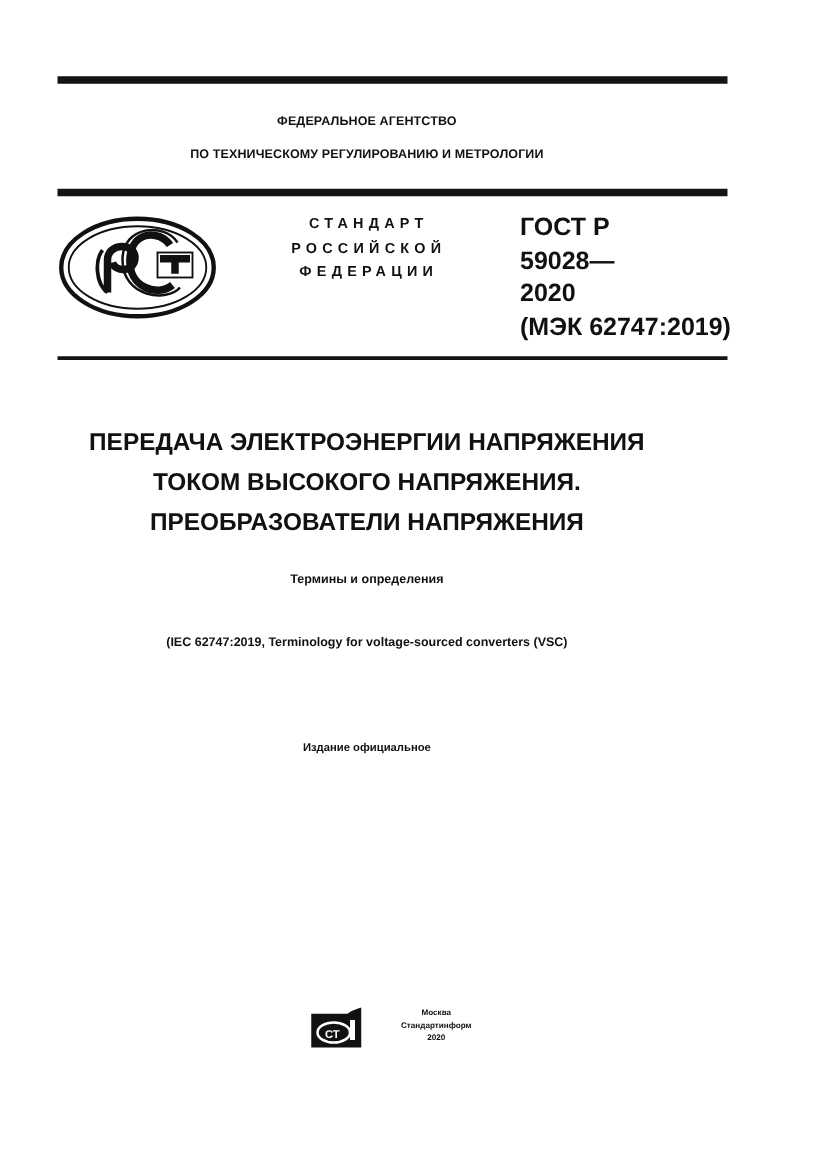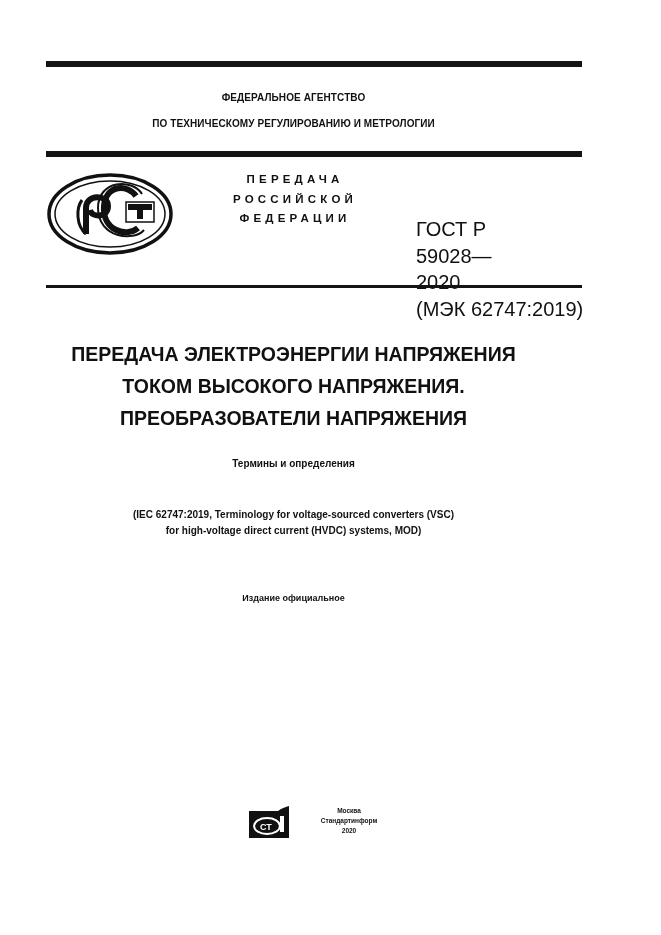--- a/index.html
+++ b/index.html
@@ -4,21 +4,21 @@
   <style>
     html, body { margin: 0; padding: 0; background: #ffffff; }
     body { width: 661px; height: 935px; position: relative; overflow: hidden;
            font-family: "Liberation Sans", sans-serif; color: #111111; }
     .abs { position: absolute; }
     .rule { position: absolute; left: 46px; width: 536px; background: #141414; }
     .center { text-align: center; left: 0; width: 587px; font-weight: bold; }
     .agency { font-size: 10px; letter-spacing: 0.1px; }
     .natstd { position: absolute; left: 205px; width: 180px; text-align: center;
               font-weight: bold; font-size: 11.5px; letter-spacing: 4.2px; line-height: 19.5px; }
-    .gost { position: absolute; left: 416px; font-weight: normal; font-size: 20px; line-height: 26.5px; margin-top: 47px; }
+    .gost { position: absolute; left: 416px; font-weight: bold; font-size: 20px; line-height: 26.5px; }
     .title { font-size: 19.5px; line-height: 32px; }
     .subtitle { font-size: 10px; }
     .iec { font-size: 10px; line-height: 15.5px; text-align: center; }
     .edition { font-size: 9px; }
     .pub { position: absolute; left: 310px; width: 78px; text-align: center;
            font-weight: bold; font-size: 6.5px; line-height: 10px; }
   </style>
 </head>
 <body>
 
@@ -42,21 +42,21 @@
       <path d="M90 24 C82 12 60 12 58 34 C56 58 80 66 92 56" fill="none" stroke="#111" stroke-width="6"></path>
       <path d="M96 22 C86 6 52 8 52 36 C52 66 88 70 98 58" fill="none" stroke="#111" stroke-width="2"></path>
 
       <rect x="82" y="32" width="24" height="6" fill="#111"></rect>
       <rect x="91" y="32" width="6" height="15" fill="#111"></rect>
       <rect x="80" y="30" width="28" height="20" fill="none" stroke="#111" stroke-width="1.5"></rect>
     </svg>
   </div>
 
   <div class="natstd" style="top:170px;">
-    <div>ПЕРЕДАЧА</div>
+    <div>СТАНДАРТ</div>
     <div>РОССИЙСКОЙ</div>
     <div>ФЕДЕРАЦИИ</div>
   </div>
 
   <div class="gost" style="top:169px;">
     <div>ГОСТ Р</div>
     <div>59028—</div>
     <div>2020</div>
     <div>(МЭК 62747:2019)</div>
   </div>
@@ -66,21 +66,20 @@
   <div class="abs center title" style="top:338px;">
     <div>ПЕРЕДАЧА ЭЛЕКТРОЭНЕРГИИ НАПРЯЖЕНИЯ</div>
     <div>ТОКОМ ВЫСОКОГО НАПРЯЖЕНИЯ.</div>
     <div>ПРЕОБРАЗОВАТЕЛИ НАПРЯЖЕНИЯ</div>
   </div>
 
   <div class="abs center subtitle" style="top:458px;">Термины и определения</div>
 
   <div class="abs center iec" style="top:507px;">
     <div>(IEC 62747:2019, Terminology for voltage-sourced converters (VSC)</div>
-    <div>for high-voltage direct current (HVDC) systems, MOD)</div>
   </div>
 
   <div class="abs center edition" style="top:593px;">Издание официальное</div>
 
   <div class="abs" style="left:248px;top:805px;width:42px;height:34px;">
     <svg width="42" height="34" viewBox="0 0 42 34">
       <path d="M1 6 L30 6 C34 3 38 2 41 1 L41 33 L1 33 Z" fill="#111"></path>
       <ellipse cx="19" cy="21" rx="13" ry="8" fill="none" stroke="#fff" stroke-width="2"></ellipse>
       <text x="12" y="25" font-family="Liberation Sans, sans-serif" font-weight="bold" font-size="9" fill="#fff">СТ</text>
       <rect x="32" y="11" width="4" height="16" fill="#fff"></rect>

